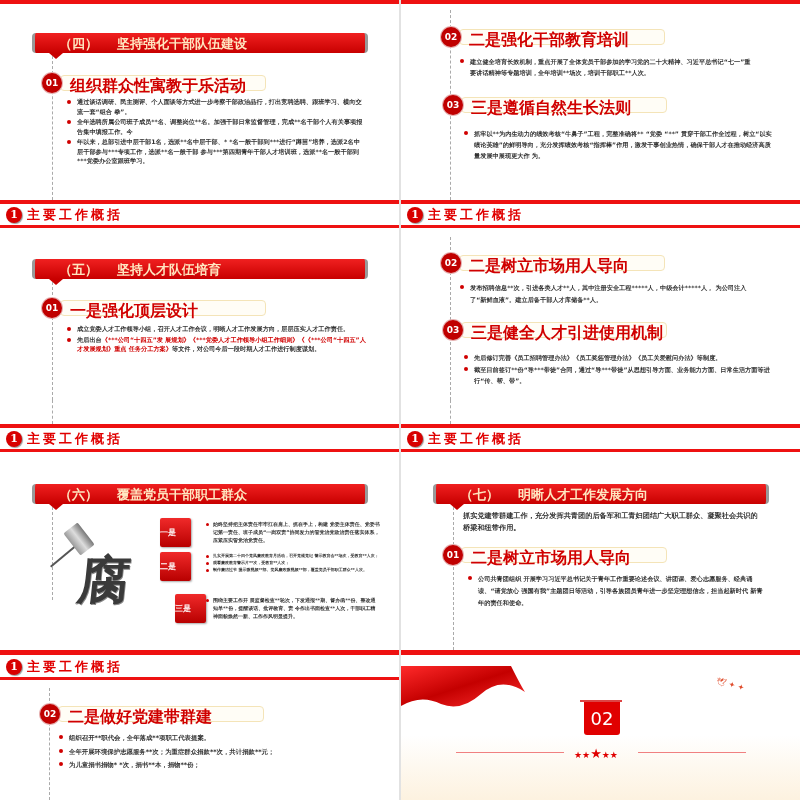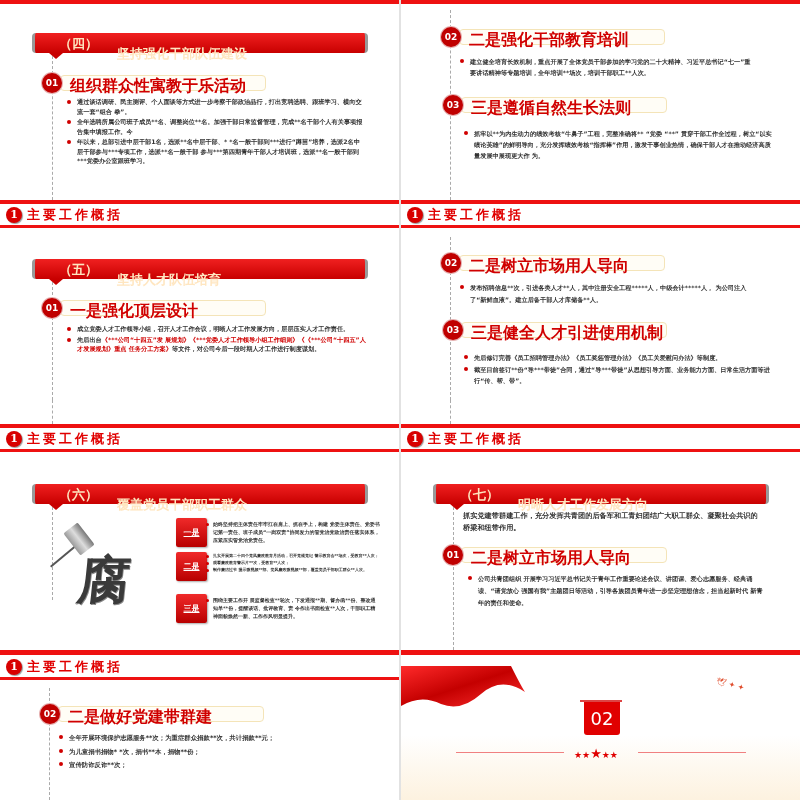--- a/index.html
+++ b/index.html
@@ -15,40 +15,40 @@
 
   
   .sechead { position: absolute; left: 0; top: 4px; width: 100%; height: 24px; }
   .sechead .line { position: absolute; left: 0; bottom: 0; width: 100%; height: 3px; background: #ee1111; }
   .sechead .num { position: absolute; left: 6px; top: 3px; width: 16px; height: 16px; border-radius: 50%; background: #d80000; color: #fff; font-size: 11px; font-weight: bold; text-align: center; line-height: 16px; font-family: "DejaVu Serif", serif; box-shadow: 1px 1px 1px #999; }
   .sechead .title { position: absolute; left: 27px; top: 2px; font-size: 13px; font-weight: bold; color: #e00000; letter-spacing: 3px; }
 
   
   .ribbon { position: absolute; left: 32px; height: 20px; width: 336px; border-radius: 4px; background: linear-gradient(#f02020, #c80000); border-left: 3px solid #999; border-right: 3px solid #999; color: #fff; font-size: 13px; font-weight: bold; }
   .ribbon .idx { position: absolute; left: 24px; top: 2px; color: #ffe6c0; }
-  .ribbon .txt { position: absolute; left: 82px; top: 12px; color: #ffe6c0; }
+  .ribbon .txt { position: absolute; left: 82px; top: 2px; color: #ffe6c0; }
   .ribbon .tip { position: absolute; left: 14px; bottom: -6px; width: 0; height: 0; border-left: 7px solid transparent; border-right: 7px solid transparent; border-top: 6px solid #c80000; }
 
   .vdots { position: absolute; left: 52px; width: 0; border-left: 1px dashed #aaa; }
 
   
   .subhead { position: absolute; left: 42px; height: 16px; width: 224px; }
   .subhead .pill { position: absolute; left: 18px; top: 0; width: 206px; height: 16px; border: 1px solid #f4e4b8; border-radius: 4px; background: #fffdf6; }
   .subhead .badge { position: absolute; left: 0; top: -2px; width: 20px; height: 20px; border-radius: 50%; background: #c00000; color: #fff; font-size: 9px; font-weight: bold; text-align: center; line-height: 20px; box-shadow: 0 0 0 1px #e6b0b0; }
   .subhead .label { position: absolute; left: 28px; top: 1px; font-size: 16px; font-weight: bold; color: #d00000; white-space: nowrap; }
 
   .bullets { position: absolute; list-style: none; font-size: 6.2px; line-height: 9.5px; font-weight: bold; color: #333; }
   .bullets li { position: relative; padding-left: 11px; margin-bottom: 1px; }
   .bullets li::before { content: ""; position: absolute; left: 1px; top: 3px; width: 4px; height: 4px; border-radius: 50%; background: #d00000; }
   .red { color: #d00000; }
 
   .para { position: absolute; font-size: 7.2px; line-height: 12px; font-weight: bold; color: #333; }
 
   
-  .sbox { position: absolute; left: 176px; width: 31px; height: 29px; background: linear-gradient(#f02a2a, #b80000); border-radius: 2px; color: #fff; font-size: 8px; font-weight: bold; text-align: center; line-height: 29px; box-shadow: 1px 1px 2px #aaa; text-decoration: underline; }
+  .sbox { position: absolute; left: 160px; width: 31px; height: 29px; background: linear-gradient(#f02a2a, #b80000); border-radius: 2px; color: #fff; font-size: 8px; font-weight: bold; text-align: left; line-height: 29px; box-shadow: 1px 1px 2px #aaa; }
   .sbox-text { position: absolute; left: 205px; width: 175px; font-size: 5px; line-height: 8px; font-weight: bold; color: #333; list-style: none; }
   .sbox-text li { position: relative; padding-left: 8px; }
   .sbox-text li::before { content: ""; position: absolute; left: 1px; top: 2.5px; width: 3px; height: 3px; border-radius: 50%; background: #d00000; }
   .sbox-text.small { font-size: 4px; line-height: 7px; }
 
   
   .fu-char { position: absolute; left: 78px; top: 546px; font-size: 52px; font-family: "DejaVu Serif", serif; font-weight: bold; color: #3a3a3a; text-shadow: 1px 1px 0 #888; transform: skewX(-6deg); }
   .hammer-head { position: absolute; left: 70px; top: 525px; width: 18px; height: 28px; background: linear-gradient(90deg, #999, #ddd, #777); transform: rotate(-38deg); border-radius: 2px; }
   .hammer-handle { position: absolute; left: 46px; top: 553px; width: 40px; height: 2px; background: #555; transform: rotate(-40deg); }
 
@@ -183,21 +183,21 @@
     <ul class="sbox-text small" style="top:152px;">
       <li>扎实开展第二十四个党风廉政教育月活动，召开党规党纪 警示教育会**场次，受教育**人次；</li>
       <li>观看廉政教育警示片**次，受教育**人次；</li>
       <li>制作廉洁过节 提示微视频**部、党风廉政微视频**部，覆盖党员干部职工群众**人次。</li>
     </ul>
   </div>
 
   <div class="hammer-handle"></div>
   <div class="hammer-head"></div>
   <div class="fu-char">腐</div>
-  <div class="sbox" style="top:594px;">三是</div>
+  <div class="sbox" style="top:594px;margin-left:15px;">三是</div>
   <ul class="sbox-text" style="top:596px;">
     <li>围绕主要工作开 展监督检查**轮次，下发通报**期、督办函**份、整改通知单**份，提醒谈话、批评教育、责 令作出书面检查**人次，干部职工精神面貌焕然一新、工作作风明显提升。</li>
   </ul>
 
   <div class="slide" style="left:401px;top:400px;height:250px;background:transparent;">
     <div class="topband" style="top:24px;"></div>
     <div class="vdots" style="left:49px;top:0;height:24px;"></div>
     <div class="sechead" style="top:28px;">
       <span class="num">1</span>
       <span class="title">主要工作概括</span>
@@ -227,23 +227,23 @@
       <span class="title">主要工作概括</span>
       <span class="line"></span>
     </div>
     <div class="vdots" style="left:49px;top:38px;height:112px;"></div>
     <div class="subhead" style="left:40px;top:56px;">
       <div class="pill"></div>
       <div class="badge">02</div>
       <div class="label">二是做好党建带群建</div>
     </div>
     <ul class="bullets" style="left:58px;top:82px;width:320px;line-height:12.5px;font-size:6.4px;">
+      <li>组织召开**职代会，全年落成**项职工代表提案。</li>
       <li>全年开展环境保护志愿服务**次；为重症群众捐款**次，共计捐款**元；</li>
       <li>为儿童捐书捐物* *次，捐书**本，捐物**份；</li>
-      <li>宣传防诈反诈**次；</li>
     </ul>
   </div>
 
   <div class="slide" style="left:401px;top:650px;height:150px;">
     <div class="topband" style="top:0;height:5px;"></div>
     <svg class="flag" viewBox="0 0 125 46">
       <defs>
         <linearGradient id="fg" x1="0" y1="0" x2="1" y2="1">
           <stop offset="0" stop-color="#ff2a2a"></stop>
             <stop offset="0.5" stop-color="#c40000"></stop>

